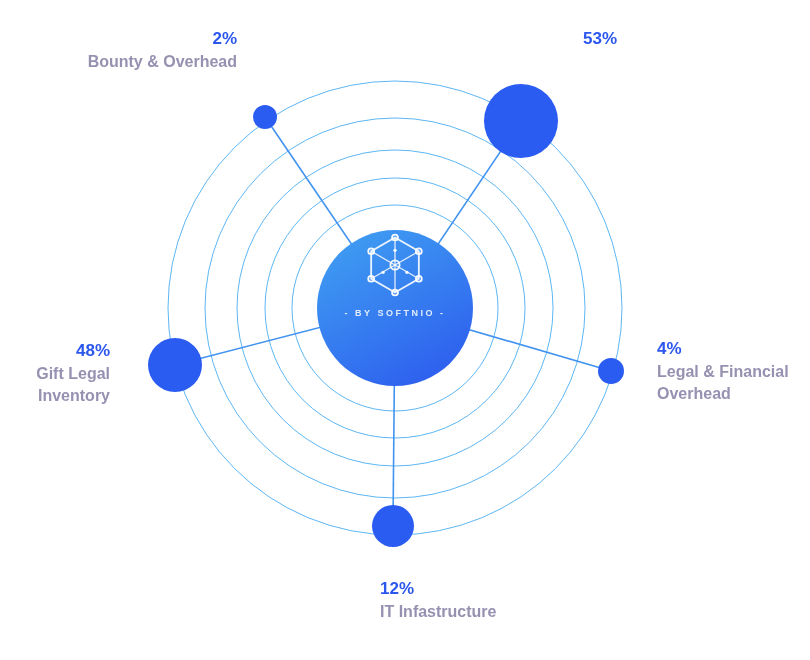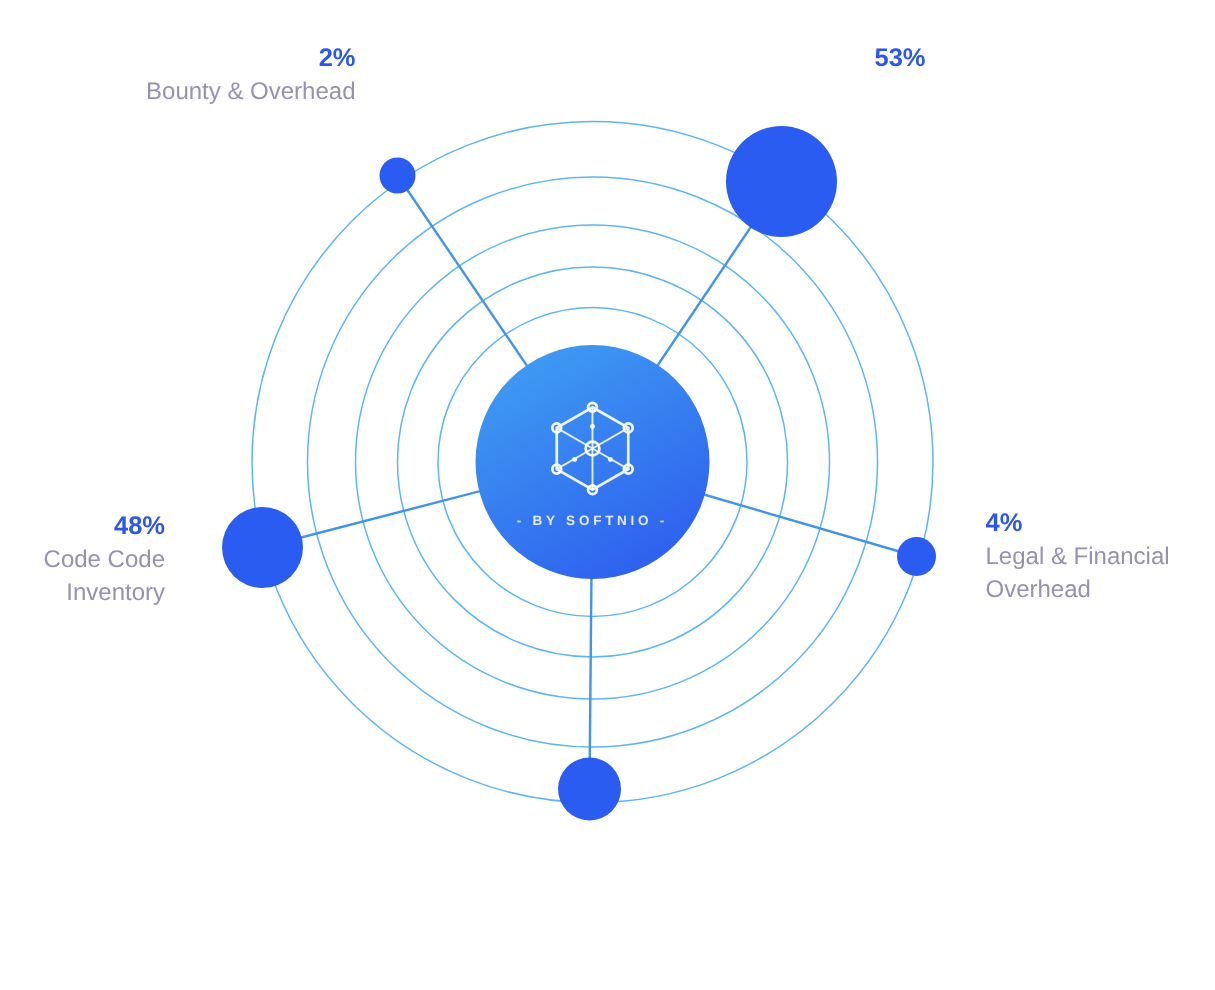--- a/index.html
+++ b/index.html
@@ -37,21 +37,20 @@
     position: absolute;
     left: 317px;
     top: 230px;
     width: 156px;
     height: 156px;
     border-radius: 50%;
     background: linear-gradient(150deg, var(--center_top, #41a3f2), var(--center_bottom, #2b57ee));
     display: flex;
     flex-direction: column;
     align-items: center;
-    justify-content: center;
   }
   .center-logo {
     width: 66px;
     height: 70px;
     display: block;
   }
   .center-logo .edge {
     fill: none;
     stroke: rgba(255,255,255,0.9);
     stroke-width: 2;
@@ -82,21 +81,21 @@
   }
   .node-label .pct {
     font-size: 17px;
     font-weight: 700;
     color: var(--accent, #2b57ee);
     line-height: 22px;
     margin-bottom: 1px;
   }
   .node-label .name {
     font-size: 16px;
-    font-weight: 400;
+    font-weight: 700;
     color: var(--label, #9691b1);
     line-height: 22px;
   }
   .align-right { text-align: right; }
   .align-left  { text-align: left; }
 
   .pos-bounty   { right: 573px; top: 28px;  width: 190px; }
   .pos-branding { left: 583px;  top: 28px;  width: 150px; }
   .pos-legal    { left: 657px;  top: 338px; width: 160px; }
   .pos-it       { left: 380px;  top: 578px; width: 170px; }
@@ -165,19 +164,23 @@
 
   <div class="node-label pos-branding align-left">
     <div class="pct">53%</div>
   </div>
 
   <div class="node-label pos-legal align-left">
     <div class="pct">4%</div>
     <div class="name">Legal &amp; Financial Overhead</div>
   </div>
 
+  <div class="node-label pos-it align-left">
+    <div class="pct">12%</div>
+    <div class="name">IT Infastructure</div>
+  </div>
 
   <div class="node-label pos-gift align-right">
     <div class="pct">48%</div>
-    <div class="name">Code Code Inventory</div>
+    <div class="name">Gift Legal Inventory</div>
   </div>
 
 </div>
 
 </body></html>

